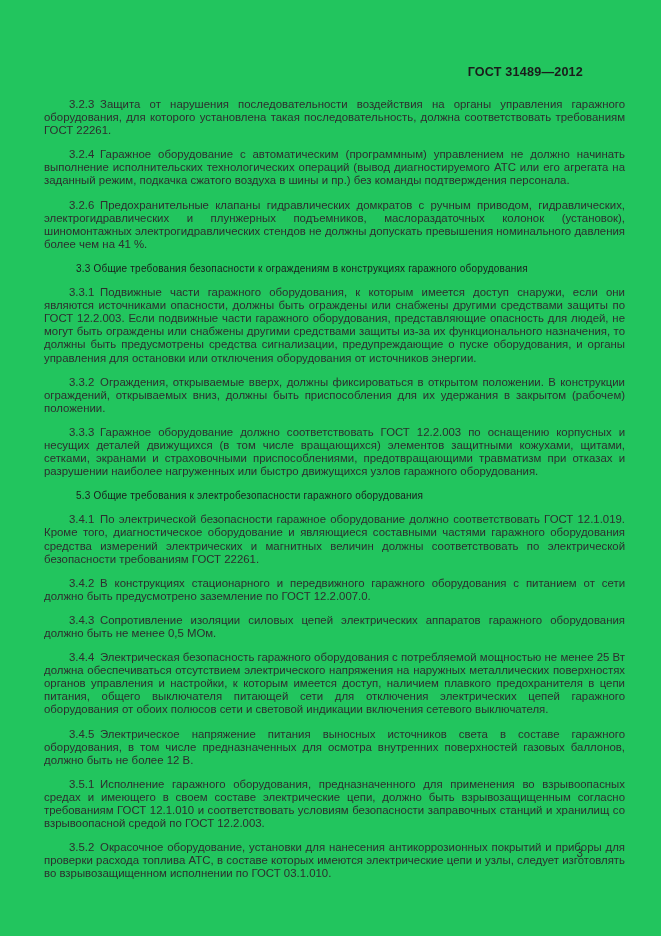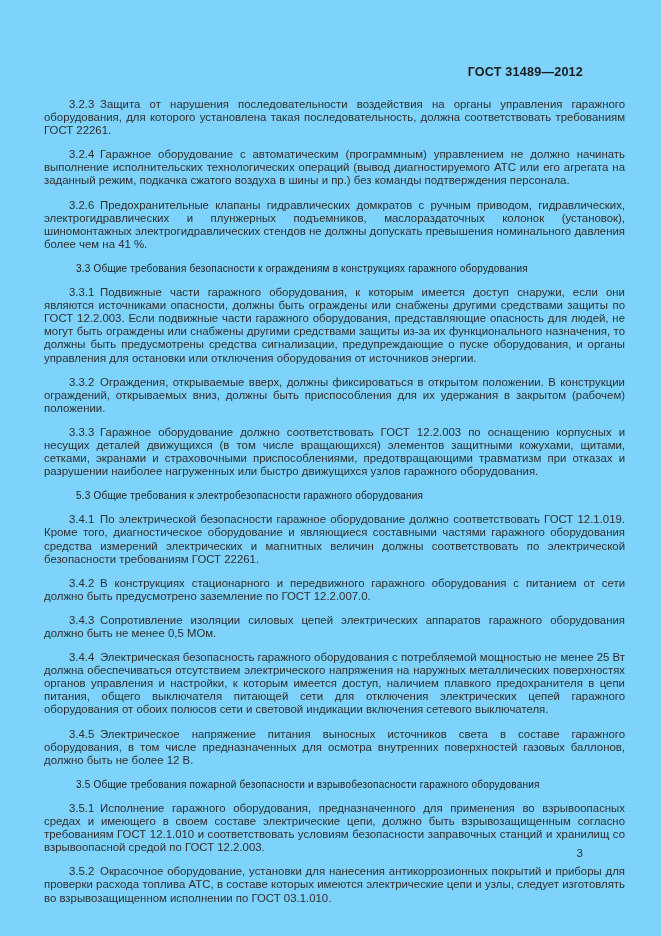--- a/index.html
+++ b/index.html
@@ -4,21 +4,21 @@
 <style>
   html, body {
     margin: 0;
     padding: 0;
     background: #ffffff;
   }
   .page {
     position: relative;
     width: 661px;
     height: 936px;
-    background: #7dd3fc;
+    background: #22c55e;
     font-family: "Liberation Sans", sans-serif;
     color: #2e2e2e;
     overflow: hidden;
   }
   .doc-header {
     position: absolute;
     top: 65px;
     right: 78px;
     font-size: 12.6px;
     font-weight: 700;
@@ -72,19 +72,18 @@
       <p class="heading">3.3 Общие требования безопасности к ограждениям в конструкциях гаражного оборудования</p>
       <p class="para">3.3.1 Подвижные части гаражного оборудования, к которым имеется доступ снаружи, если они являются источниками опасности, должны быть ограждены или снабжены другими средствами защиты по ГОСТ 12.2.003. Если подвижные части гаражного оборудования, представляющие опасность для людей, не могут быть ограждены или снабжены другими средствами защиты из-за их функционального назначения, то должны быть предусмотрены средства сигнализации, предупреждающие о пуске оборудования, и органы управления для остановки или отключения оборудования от источников энергии.</p>
       <p class="para">3.3.2 Ограждения, открываемые вверх, должны фиксироваться в открытом положении. В конструкции ограждений, открываемых вниз, должны быть приспособления для их удержания в закрытом (рабочем) положении.</p>
       <p class="para">3.3.3 Гаражное оборудование должно соответствовать ГОСТ 12.2.003 по оснащению корпусных и несущих деталей движущихся (в том числе вращающихся) элементов защитными кожухами, щитами, сетками, экранами и страховочными приспособлениями, предотвращающими травматизм при отказах и разрушении наиболее нагруженных или быстро движущихся узлов гаражного оборудования.</p>
       <p class="heading">5.3 Общие требования к электробезопасности гаражного оборудования</p>
       <p class="para">3.4.1 По электрической безопасности гаражное оборудование должно соответствовать ГОСТ 12.1.019. Кроме того, диагностическое оборудование и являющиеся составными частями гаражного оборудования средства измерений электрических и магнитных величин должны соответствовать по электрической безопасности требованиям ГОСТ 22261.</p>
       <p class="para">3.4.2 В конструкциях стационарного и передвижного гаражного оборудования с питанием от сети должно быть предусмотрено заземление по ГОСТ 12.2.007.0.</p>
       <p class="para">3.4.3 Сопротивление изоляции силовых цепей электрических аппаратов гаражного оборудования должно быть не менее 0,5 МОм.</p>
       <p class="para">3.4.4 Электрическая безопасность гаражного оборудования с потребляемой мощностью не менее 25 Вт должна обеспечиваться отсутствием электрического напряжения на наружных металлических поверхностях органов управления и настройки, к которым имеется доступ, наличием плавкого предохранителя в цепи питания, общего выключателя питающей сети для отключения электрических цепей гаражного оборудования от обоих полюсов сети и световой индикации включения сетевого выключателя.</p>
       <p class="para">3.4.5 Электрическое напряжение питания выносных источников света в составе гаражного оборудования, в том числе предназначенных для осмотра внутренних поверхностей газовых баллонов, должно быть не более 12 В.</p>
-      <p class="heading">3.5 Общие требования пожарной безопасности и взрывобезопасности гаражного оборудования</p>
       <p class="para">3.5.1 Исполнение гаражного оборудования, предназначенного для применения во взрывоопасных средах и имеющего в своем составе электрические цепи, должно быть взрывозащищенным согласно требованиям ГОСТ 12.1.010 и соответствовать условиям безопасности заправочных станций и хранилищ со взрывоопасной средой по ГОСТ 12.2.003.</p>
       <p class="para">3.5.2 Окрасочное оборудование, установки для нанесения антикоррозионных покрытий и приборы для проверки расхода топлива АТС, в составе которых имеются электрические цепи и узлы, следует изготовлять во взрывозащищенном исполнении по ГОСТ 03.1.010.</p>
     </div>
 
   <div class="page-num">3</div>
 </div>
 
 </body></html>

